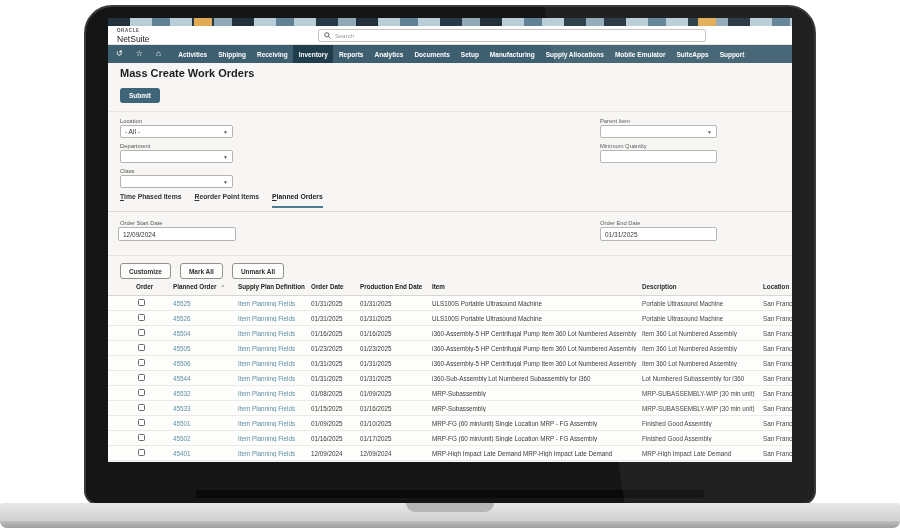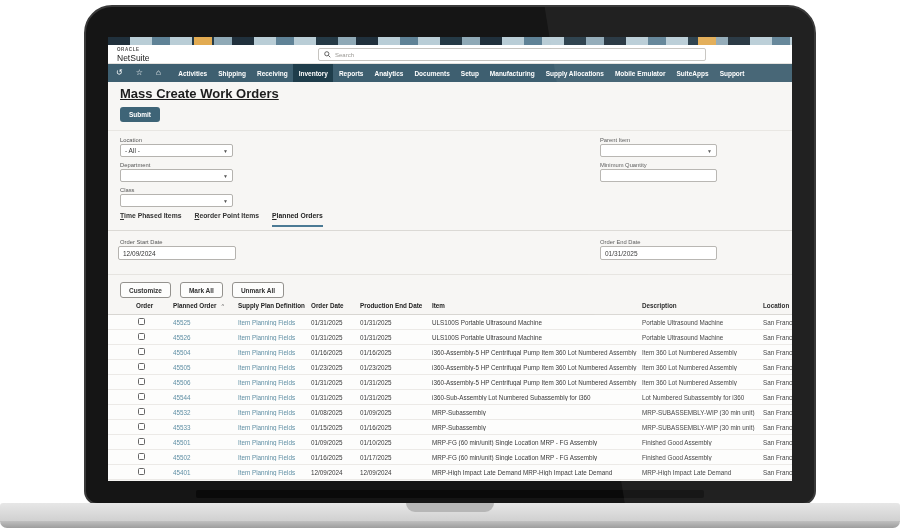--- a/index.html
+++ b/index.html
@@ -16,21 +16,21 @@
   .hinge { position:absolute; left:110px; right:110px; bottom:5px; height:8px;
            background:#0a0a0a; border-radius:2px; }
   .base { position:absolute; left:0; top:503px; width:900px; height:19px;
           background:linear-gradient(#e7e7e7,#cfcfcf); border-radius:3px 3px 0 0; }
   .notch { position:absolute; left:50%; transform:translateX(-50%); top:0;
            width:88px; height:9px; background:#b6b6b6; border-radius:0 0 9px 9px; }
   .lip { position:absolute; left:0; top:521px; width:900px; height:7px;
          background:linear-gradient(#bfbfbf,#9d9d9d); border-radius:0 0 14px 14px; }
 
   
-  .screen { position:absolute; left:22px; top:30px; width:684px; height:444px;
+  .screen { position:absolute; left:22px; top:11px; width:684px; height:444px;
             background:#f7f6f4; overflow:hidden; }
 
   .mosaic { position:absolute; left:0; top:0; width:100%; height:8px;
             background:repeating-linear-gradient(90deg,
               #20303c 0 22px, #b9cdd6 22px 44px, #5f8296 44px 62px,
               #b9cdd6 62px 84px, #253a46 84px 106px, #8fa9b6 106px 124px); }
   .gold { position:absolute; top:0; width:18px; height:8px; background:#e2ab52; }
   .gold.g1 { left:86px; } .gold.g2 { left:590px; }
 
   .topbar { position:absolute; left:0; top:8px; width:100%; height:19px;
@@ -45,22 +45,22 @@
 
   .navbar { position:absolute; left:0; top:27px; width:100%; height:18px;
             background:#3e5f70; display:flex; align-items:stretch; padding-left:8px; }
   .nav-icons { display:flex; align-items:center; gap:13px; margin-right:12px; }
   .nav-icon { color:#fff; font-size:8px; line-height:1; }
   .nav-menu { display:flex; align-items:stretch; }
   .nav-item { display:flex; align-items:center; padding:0 5.5px;
               font-size:6.5px; font-weight:bold; color:#fff; white-space:nowrap; }
   .nav-item.active { background:#1f3d4b; }
 
-  .page-title { position:absolute; left:12px; top:49px; font-size:13px;
-                font-weight:bold; color:#1d1d1d;text-decoration:underline; }
+  .page-title { position:absolute; left:12px; top:49px; font-size:11px;
+                font-weight:bold; color:#1d1d1d; }
   .submit-btn { position:absolute; left:12px; top:70px; background:#3e6477; color:#fff;
                 font-size:6.5px; font-weight:bold; border:none; border-radius:3px;
                 padding:4px 9px; font-family:inherit; }
   .rule1 { position:absolute; left:0; top:93px; width:100%; border-top:1px solid #e8e6e2; }
 
   .flabel { position:absolute; font-size:5.8px; color:#555; }
   .fbox { position:absolute; height:13px; background:#fff; border:1px solid #b5b3af;
           border-radius:2px; display:flex; align-items:center; padding:0 4px; }
   .fbox .val { font-size:6.5px; color:#333; }
   .fbox .caret { position:absolute; right:4px; font-size:5px; color:#555; }

